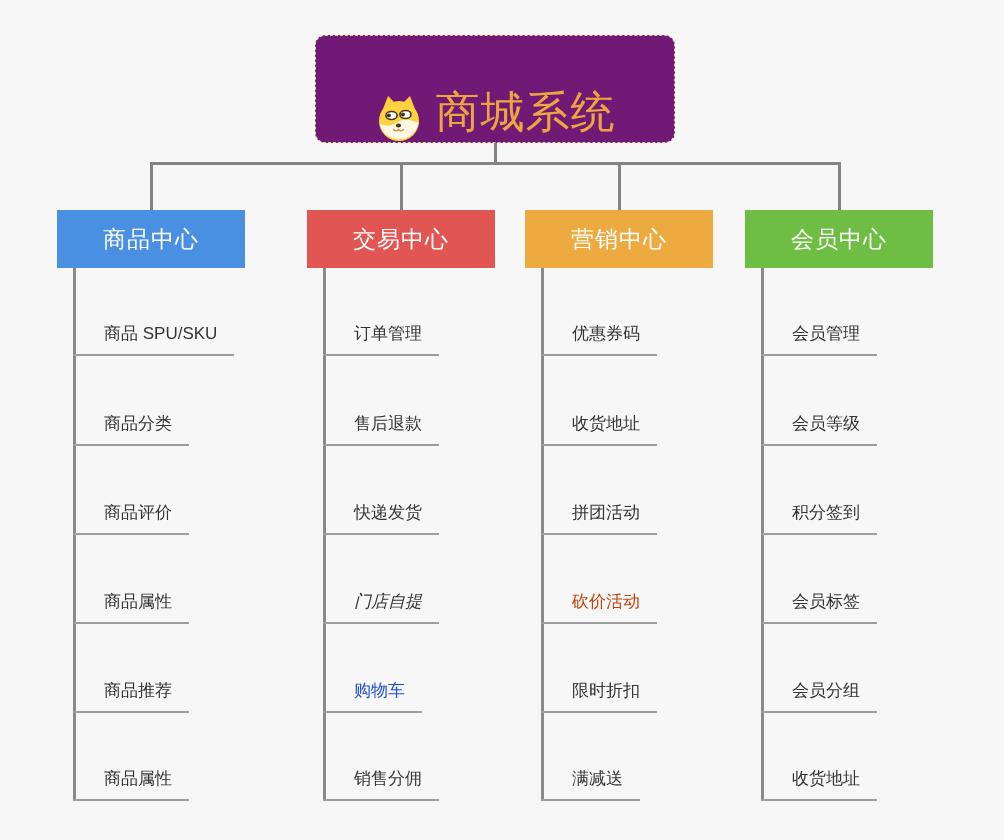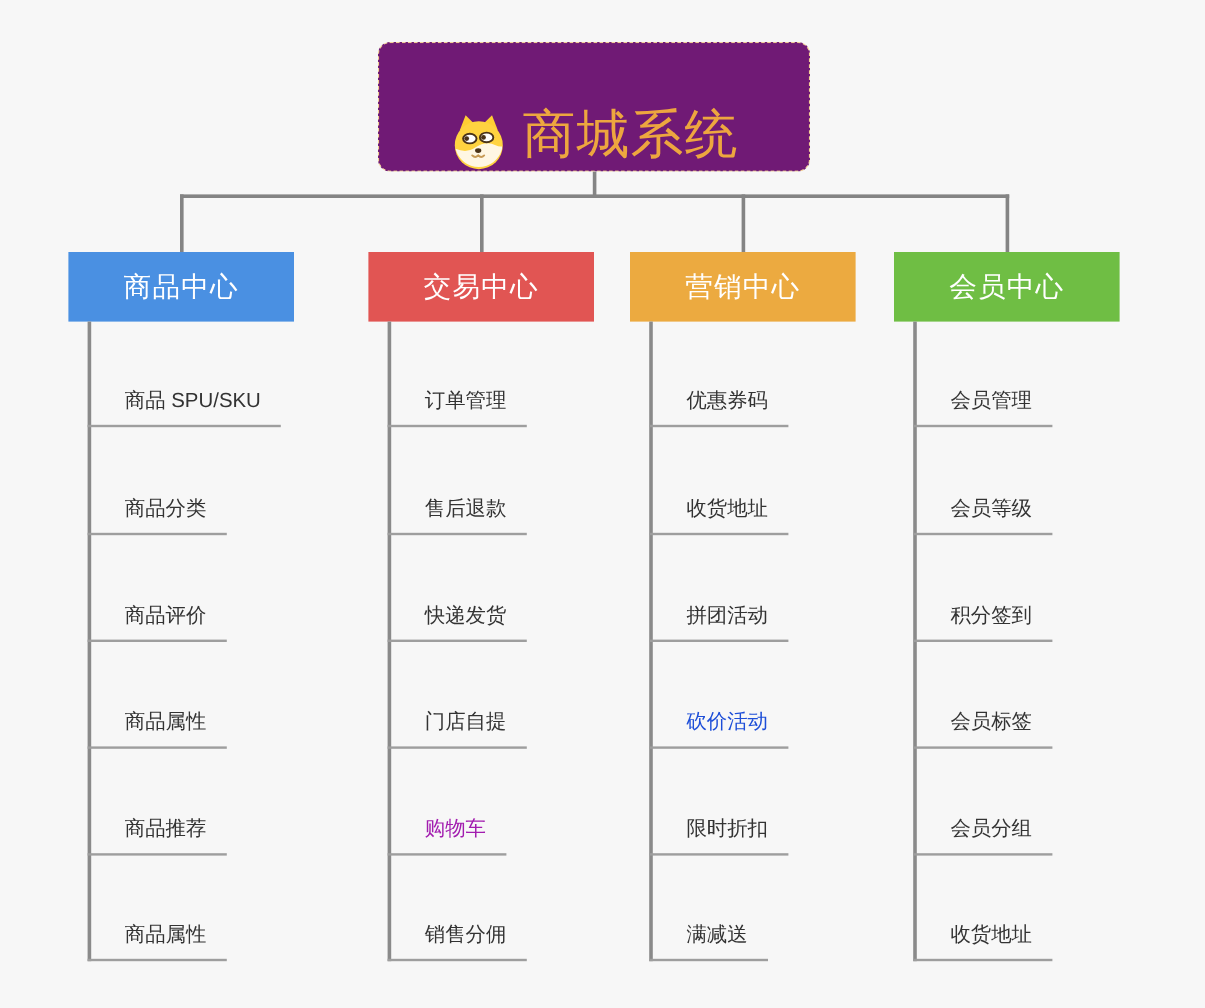--- a/index.html
+++ b/index.html
@@ -72,29 +72,29 @@
     <div class="leaf" style="left: 73px; top: 410px; border-bottom-color: rgb(158, 158, 158); color: rgb(51, 51, 51);">商品分类</div>
     <div class="leaf" style="left: 73px; top: 499px; border-bottom-color: rgb(158, 158, 158); color: rgb(51, 51, 51);">商品评价</div>
     <div class="leaf" style="left: 73px; top: 588px; border-bottom-color: rgb(158, 158, 158); color: rgb(51, 51, 51);">商品属性</div>
     <div class="leaf" style="left: 73px; top: 677px; border-bottom-color: rgb(158, 158, 158); color: rgb(51, 51, 51);">商品推荐</div>
     <div class="leaf" style="left: 73px; top: 765px; border-bottom-color: rgb(158, 158, 158); color: rgb(51, 51, 51);">商品属性</div>
     <div class="branch-header" style="left: 307px; background: rgb(225, 85, 83);">交易中心</div>
     <div class="trunk" style="left: 323px; background: rgb(138, 138, 138);"></div>
     <div class="leaf" style="left: 323px; top: 320px; border-bottom-color: rgb(158, 158, 158); color: rgb(51, 51, 51);">订单管理</div>
     <div class="leaf" style="left: 323px; top: 410px; border-bottom-color: rgb(158, 158, 158); color: rgb(51, 51, 51);">售后退款</div>
     <div class="leaf" style="left: 323px; top: 499px; border-bottom-color: rgb(158, 158, 158); color: rgb(51, 51, 51);">快递发货</div>
-    <div class="leaf" style="left: 323px; top: 588px; border-bottom-color: rgb(158, 158, 158); color: rgb(51, 51, 51);">门店自提</div>
-    <div class="leaf" style="left: 323px; top: 677px; border-bottom-color: rgb(158, 158, 158); color: #a21caf;">购物车</div>
+    <div class="leaf" style="left: 323px; top: 588px; border-bottom-color: rgb(158, 158, 158); color: rgb(51, 51, 51); font-style: italic;">门店自提</div>
+    <div class="leaf" style="left: 323px; top: 677px; border-bottom-color: rgb(158, 158, 158); color: #1d4ed8;">购物车</div>
     <div class="leaf" style="left: 323px; top: 765px; border-bottom-color: rgb(158, 158, 158); color: rgb(51, 51, 51);">销售分佣</div>
     <div class="branch-header" style="left: 525px; background: rgb(236, 170, 64);">营销中心</div>
     <div class="trunk" style="left: 541px; background: rgb(138, 138, 138);"></div>
     <div class="leaf" style="left: 541px; top: 320px; border-bottom-color: rgb(158, 158, 158); color: rgb(51, 51, 51);">优惠券码</div>
     <div class="leaf" style="left: 541px; top: 410px; border-bottom-color: rgb(158, 158, 158); color: rgb(51, 51, 51);">收货地址</div>
     <div class="leaf" style="left: 541px; top: 499px; border-bottom-color: rgb(158, 158, 158); color: rgb(51, 51, 51);">拼团活动</div>
-    <div class="leaf" style="left: 541px; top: 588px; border-bottom-color: rgb(158, 158, 158); color: #1d4ed8;">砍价活动</div>
+    <div class="leaf" style="left: 541px; top: 588px; border-bottom-color: rgb(158, 158, 158); color: #c2410c;">砍价活动</div>
     <div class="leaf" style="left: 541px; top: 677px; border-bottom-color: rgb(158, 158, 158); color: rgb(51, 51, 51);">限时折扣</div>
     <div class="leaf" style="left: 541px; top: 765px; border-bottom-color: rgb(158, 158, 158); color: rgb(51, 51, 51);">满减送</div>
     <div class="branch-header" style="left: 745px; background: rgb(111, 190, 68);">会员中心</div>
     <div class="trunk" style="left: 761px; background: rgb(138, 138, 138);"></div>
     <div class="leaf" style="left: 761px; top: 320px; border-bottom-color: rgb(158, 158, 158); color: rgb(51, 51, 51);">会员管理</div>
     <div class="leaf" style="left: 761px; top: 410px; border-bottom-color: rgb(158, 158, 158); color: rgb(51, 51, 51);">会员等级</div>
     <div class="leaf" style="left: 761px; top: 499px; border-bottom-color: rgb(158, 158, 158); color: rgb(51, 51, 51);">积分签到</div>
     <div class="leaf" style="left: 761px; top: 588px; border-bottom-color: rgb(158, 158, 158); color: rgb(51, 51, 51);">会员标签</div>
     <div class="leaf" style="left: 761px; top: 677px; border-bottom-color: rgb(158, 158, 158); color: rgb(51, 51, 51);">会员分组</div>
     <div class="leaf" style="left: 761px; top: 765px; border-bottom-color: rgb(158, 158, 158); color: rgb(51, 51, 51);">收货地址</div>

